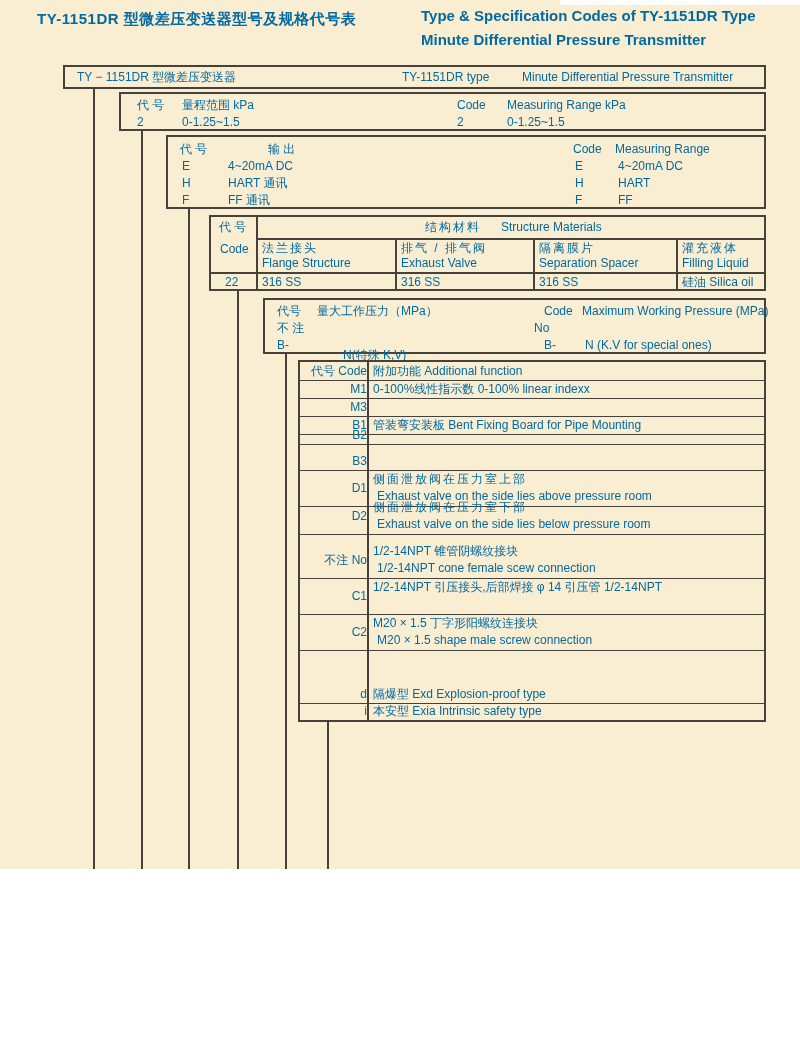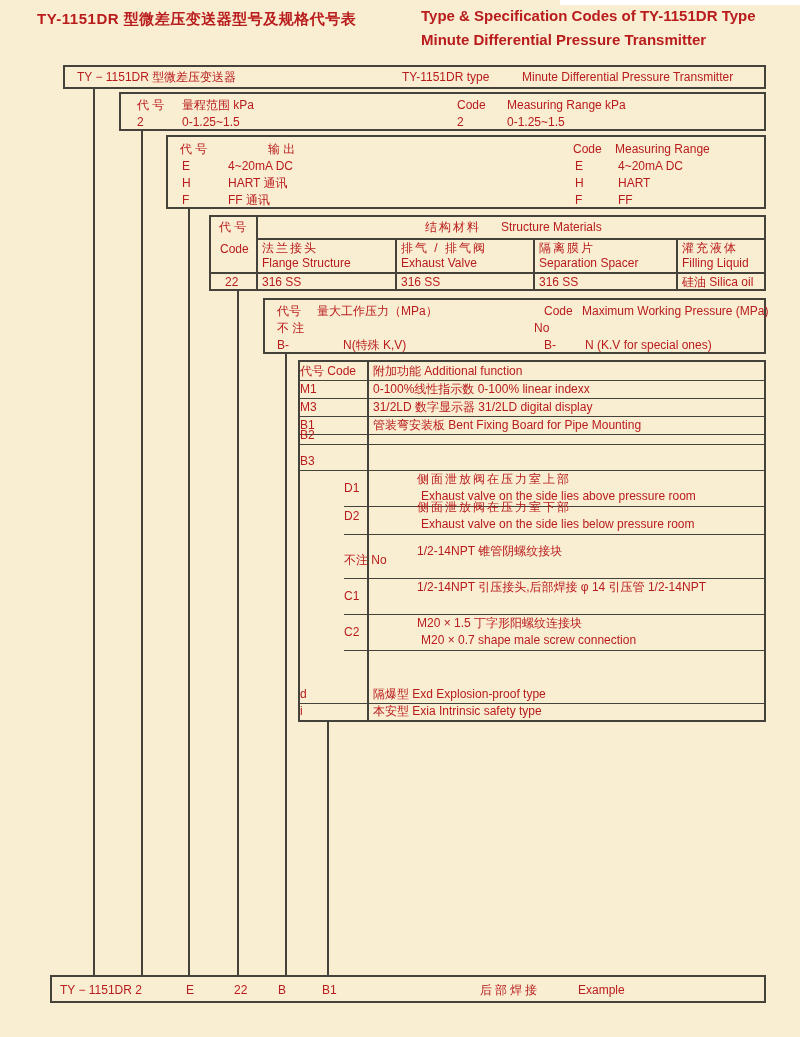--- a/index.html
+++ b/index.html
@@ -1,33 +1,33 @@
 <!DOCTYPE html>
 <html><head>
 <meta charset="utf-8">
 <style>
   html,body{margin:0;padding:0;}
-  .page{position:relative;width:800px;height:1037px;background:#f9edd2;
-        font-family:"Liberation Sans","DejaVu Sans",sans-serif;color:#b91c1c;
+  .page{position:relative;width:800px;height:869px;background:#f9edd2;
+        font-family:"Liberation Sans","DejaVu Sans",sans-serif;color:#0369a1;
         font-size:12px;overflow:hidden;}
   .scan-strip{position:absolute;left:560px;top:0;width:240px;height:5px;background:#ffffff;}
   .title-zh{position:absolute;left:37px;top:10px;font-size:15px;font-weight:bold;letter-spacing:.5px;white-space:nowrap;}
   .title-en{position:absolute;left:421px;top:4px;font-size:15px;font-weight:bold;line-height:24px;white-space:nowrap;}
   .b{position:absolute;border:2px solid #44423a;box-sizing:border-box;background:#f9edd2;}
   .b span{position:absolute;white-space:nowrap;line-height:15px;}
   .vl{position:absolute;width:2px;background:#44423a;}
   .hl{position:absolute;height:1.5px;background:#44423a;}
   .ivl{position:absolute;width:1.5px;background:#44423a;}
   .row{position:absolute;left:0;right:0;border-bottom:1.5px solid #44423a;}
   .row:last-child{border-bottom:none;}
-  .row .code{position:absolute;left:0;top:0;width:67px;text-align:left;}
+  .row .code{position:absolute;left:0;top:0;width:67px;text-align:right;}
   .row .desc{position:absolute;left:73px;top:0;right:1px;}
   .rs{height:18px;}
   .rs .code,.rs .desc{line-height:18px;}
-  .rd{height:36px;margin-left:44px;}
+  .rd{height:36px;}
   .rd .code{line-height:36px;width:67px;}
   .rd .l1{position:absolute;left:73px;top:1px;line-height:17px;white-space:nowrap;}
   .rd .l2{position:absolute;left:77px;top:18px;line-height:17px;white-space:nowrap;}
   .ls2{letter-spacing:2px;}
   .ls3{letter-spacing:3px;}
 </style>
 </head>
 <body>
 
 <div class="page">
@@ -119,39 +119,38 @@
   <div class="b" style="left:263px;top:298px;width:503px;height:56px">
     <span style="left:12px;top:4px">代号</span>
     <span style="left:52px;top:4px">量大工作压力（MPa）</span>
     <span style="left:279px;top:4px">Code</span>
     <span style="left:317px;top:4px">Maximum Working Pressure (MPa)</span>
 
     <span style="left:12px;top:21px">不 注</span>
     <span style="left:269px;top:21px">No</span>
 
     <span style="left:12px;top:38px">B-</span>
-    <span style="left:78px;top:38px">N(特殊 K,V)</span>
+    <span style="left:78px;top:48px">N(特殊 K,V)</span>
     <span style="left:279px;top:38px">B-</span>
     <span style="left:320px;top:38px">N (K.V for special ones)</span>
   </div>
 
   <div class="b" style="left:298px;top:360px;width:468px;height:362px">
     <div class="ivl" style="left:67px;top:0;height:358px"></div>
 
     <div class="row rs" style="top:0">
       <span class="code">代号 Code</span>
       <span class="desc">附加功能 Additional function</span>
     </div>
     <div class="row rs" style="top:18px">
       <span class="code">M1</span>
       <span class="desc">0-100%线性指示数 0-100% linear indexx</span>
     </div>
     <div class="row rs" style="top:36px">
       <span class="code">M3</span>
-      <span class="desc">31/2LD 数字显示器  31/2LD digital display</span>
     </div>
     <div class="row rs" style="top:54px">
       <span class="code">B1</span>
       <span class="desc">管装弯安装板 Bent  Fixing Board for Pipe Mounting</span>
     </div>
     <div class="row rs" style="top:64px">
       <span class="code">B2</span>
     </div>
     <div class="row rs" style="top:90px">
       <span class="code">B3</span>
@@ -162,29 +161,30 @@
       <span class="l2">Exhaust valve on the side lies above pressure room</span>
     </div>
     <div class="row rd" style="top:136px">
       <span class="code">D2</span>
       <span class="l1 ls2">侧面泄放阀在压力室下部</span>
       <span class="l2">Exhaust valve on the side lies below pressure room</span>
     </div>
     <div class="row rd" style="top:180px">
       <span class="code">不注 No</span>
       <span class="l1">1/2-14NPT 锥管阴螺纹接块</span>
+      <span class="l2">1/2-14NPT cone female scew connection</span>
     </div>
     <div class="row rd" style="top:216px">
       <span class="code">C1</span>
       <span class="l1">1/2-14NPT 引压接头,后部焊接 φ 14 引压管 1/2-14NPT</span>
     </div>
     <div class="row rd" style="top:252px">
       <span class="code">C2</span>
       <span class="l1">M20 × 1.5 丁字形阳螺纹连接块</span>
-      <span class="l2">M20 × 0.7 shape male screw connection</span>
+      <span class="l2">M20 × 1.5 shape male screw connection</span>
     </div>
     <div class="row rs" style="top:324px;height:17px">
       <span class="code" style="line-height:17px">d</span>
       <span class="desc" style="line-height:17px">隔爆型 Exd Explosion-proof type</span>
     </div>
     <div class="row rs" style="top:341px;height:17px;border-bottom:none">
       <span class="code" style="line-height:17px">i</span>
       <span class="desc" style="line-height:17px">本安型 Exia  Intrinsic safety type</span>
     </div>
   </div>

